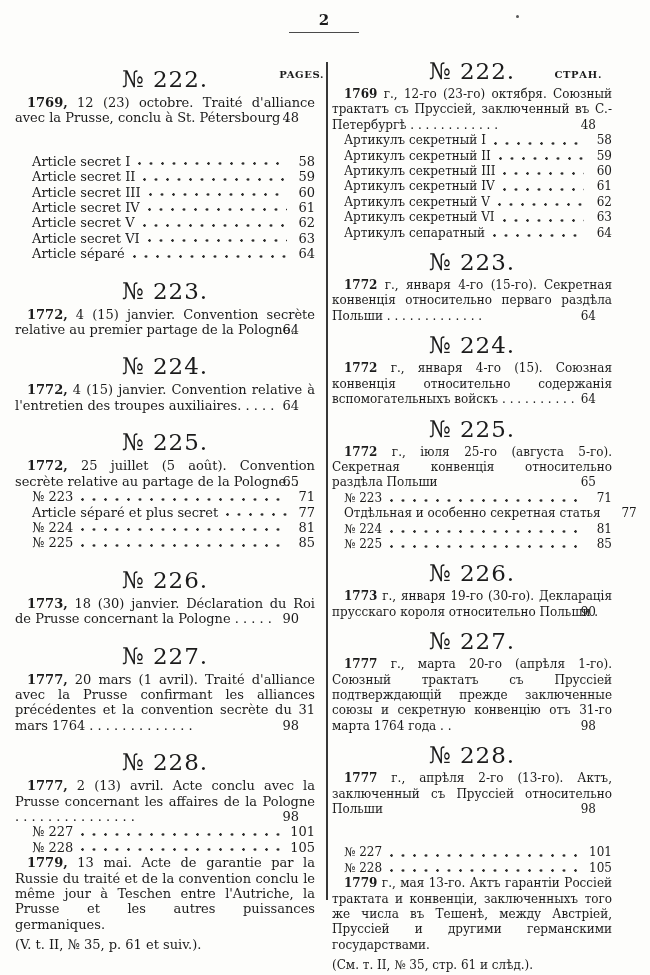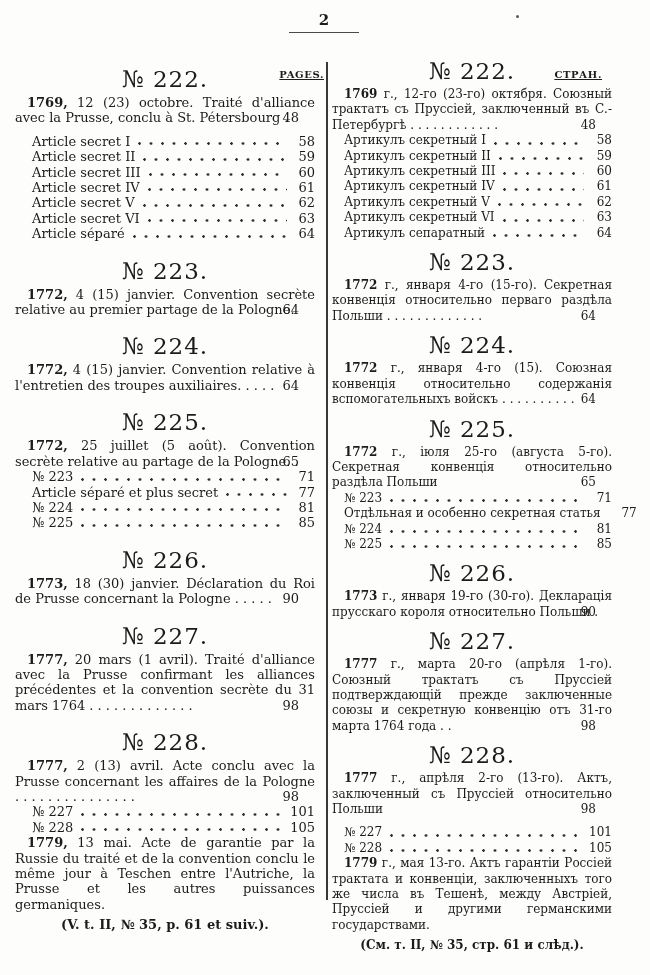--- a/index.html
+++ b/index.html
@@ -9,45 +9,45 @@
   .pagehead{position:absolute;top:11px;left:289px;width:70px;text-align:center;
             font-size:15px;font-weight:bold;padding-bottom:3px;border-bottom:1.5px solid #4a4a4a;}
   
   .divider{position:absolute;left:326px;top:62px;width:1.5px;height:838px;background:#383838;}
   
   .speck{position:absolute;left:516px;top:15px;width:3px;height:3px;border-radius:50%;background:#575757;}
   
   .col{position:absolute;top:50px;}
   .col.left{left:15px;width:300px;font-size:13px;line-height:15.4px;}
   .col.right{left:332px;width:280px;font-size:12px;line-height:15.4px;}
-  .col-label{position:absolute;top:17px;font-size:10px;font-weight:bold;letter-spacing:0.6px;text-decoration:underline;}
+  .col-label{position:absolute;top:17px;font-size:10px;font-weight:bold;letter-spacing:0.6px;}
   .col.left  .col-label{right:-9px;}
   .col.right .col-label{right:10px;margin-left:14px;}
   
   .noh{text-align:center;font-size:23px;font-weight:normal;letter-spacing:1px;line-height:22px;}
   .col.left  .noh{margin:18px 0 5px;}
   .col.right .noh{margin:10px 0 5px;}
   .noh.first{margin-top:0;}
   
   .entry{margin:0;text-indent:12px;text-align:justify;position:relative;}
   .entry .pg{position:absolute;right:16px;bottom:0;text-indent:0;}
   
   .sublist{margin:0;padding:0;list-style:none;}
   .col.left  .sublist{padding-left:17px;}
   .col.right .sublist{padding-left:12px;}
-  .sublist.gap-top{margin-top:8px;}
+  .sublist.gap-top{margin-top:28px;}
   .row{display:flex;align-items:baseline;}
   .lbl{white-space:nowrap;}
   .ldr{flex:1 1 auto;align-self:flex-end;height:4px;margin:0 4px 3px 8px;
        background-image:radial-gradient(circle at 1.5px 1.5px,#2d2d2d 1.1px,rgba(0,0,0,0) 1.5px);
        background-size:11.5px 4px;background-repeat:repeat-x;}
   .ldr.hidden{background:none;}
   .rowpg{min-width:24px;text-align:right;white-space:nowrap;}
   .yr{font-weight:bold;}
-  .note{text-align:center;margin:5px 0 0;text-indent:0;font-weight:bold;}
+  .note{text-align:left;margin:5px 0 0;text-indent:0;}
 </style>
 </head>
 <body>
 
 <div class="page">
 
   <div class="pagehead">2</div>
   <div class="divider"></div>
   <div class="speck"></div>
 

